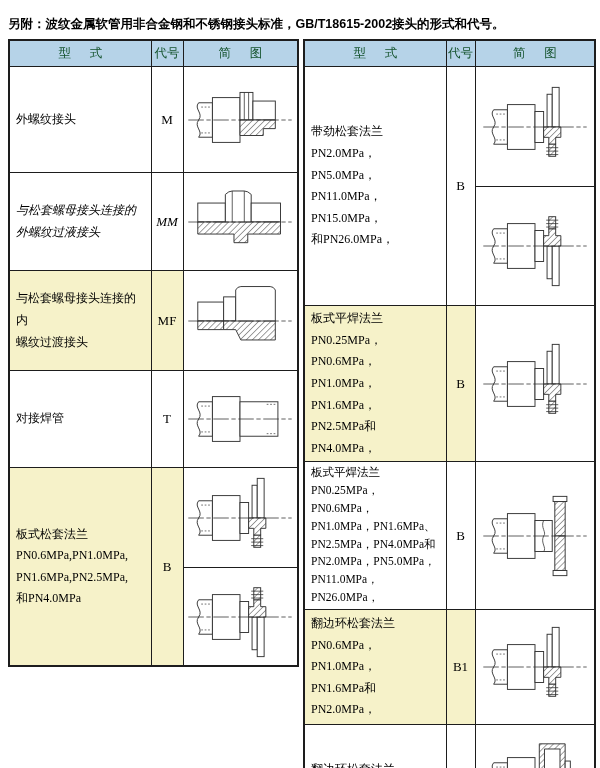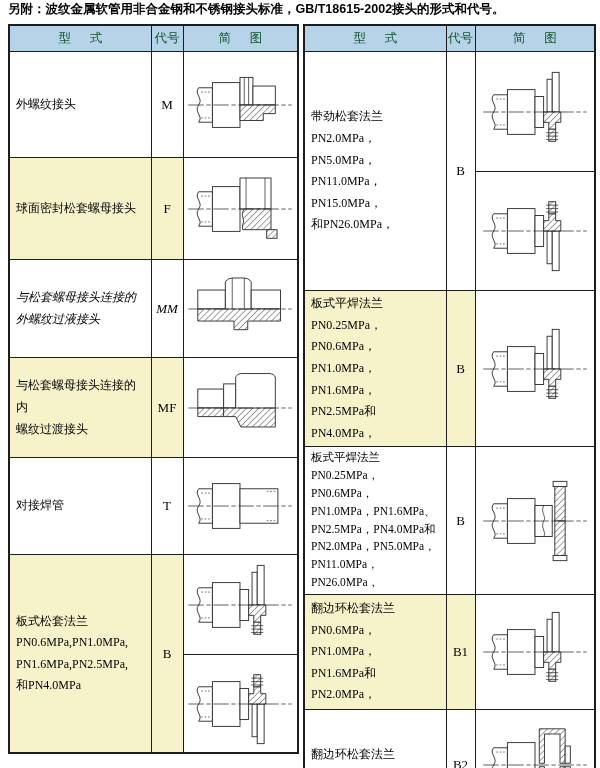--- a/index.html
+++ b/index.html
@@ -4,21 +4,21 @@
 <style>
   html,body{margin:0;padding:0;}
   body{
     width:600px;height:768px;background:#ffffff;
     font-family:"Liberation Serif","DejaVu Serif",serif;
     color:#000;overflow:hidden;
   }
   .title{
     font-family:"Liberation Sans","DejaVu Sans",sans-serif;
     font-weight:bold;font-size:12.5px;line-height:1.3;
-    padding:1px 6px 7px 8px;white-space:nowrap;
+    padding:16px 6px 7px 8px;white-space:nowrap;
   }
   .tables{display:flex;gap:4px;margin:0 8px;align-items:flex-start;}
   table{border-collapse:collapse;table-layout:fixed;background:#fff;}
   table,td,th{border:1.6px solid #1d1d1d;}
   table{border-width:2.2px;}
   th{
     background:#b6d3e8;font-weight:normal;font-size:12.5px;
     color:#14532d;white-space:pre;height:25px;padding:0;
     font-family:"Liberation Serif","DejaVu Serif",serif;
   }
@@ -170,29 +170,20 @@
     </tr>
     <tr style="height:106px;padding-left:48px;">
       <td class="type">外螺纹接头</td>
       <td class="code">M</td>
       <td class="diag">
         <svg class="fig" viewBox="0 0 130 96">
               <use href="#sym-male"></use>
             </svg>
       </td>
     </tr>
-    <tr class="hl" style="height:102px;">
-      <td class="type">球面密封松套螺母接头</td>
-      <td class="code">F</td>
-      <td class="diag">
-        <svg class="fig" viewBox="0 0 130 96">
-              <use href="#sym-swivel"></use>
-            </svg>
-      </td>
-    </tr>
     <tr style="height:98px;font-style:italic;">
       <td class="type">与松套螺母接头连接的
 外螺纹过液接头</td>
       <td class="code">MM</td>
       <td class="diag">
         <svg class="fig" viewBox="0 0 130 96">
               <use href="#sym-nipple"></use>
             </svg>
       </td>
     </tr>

